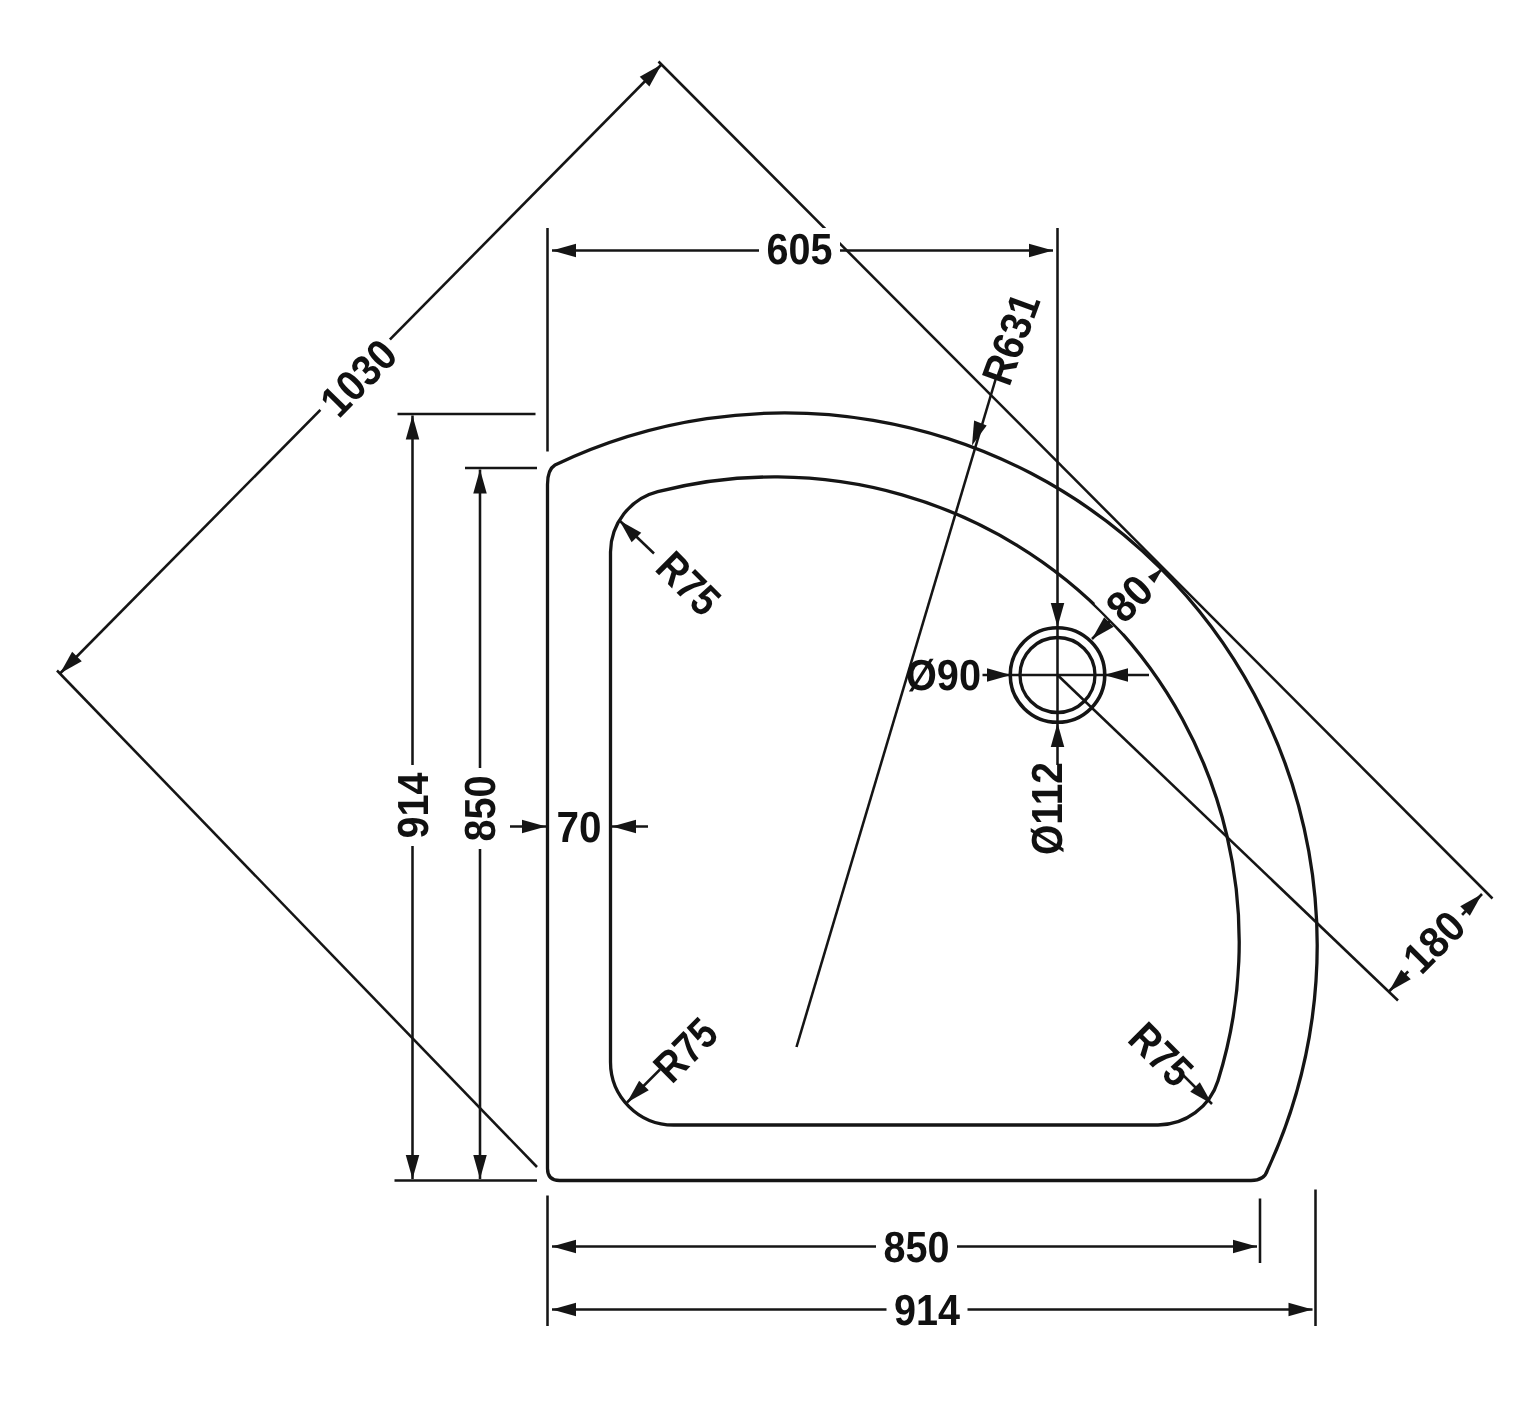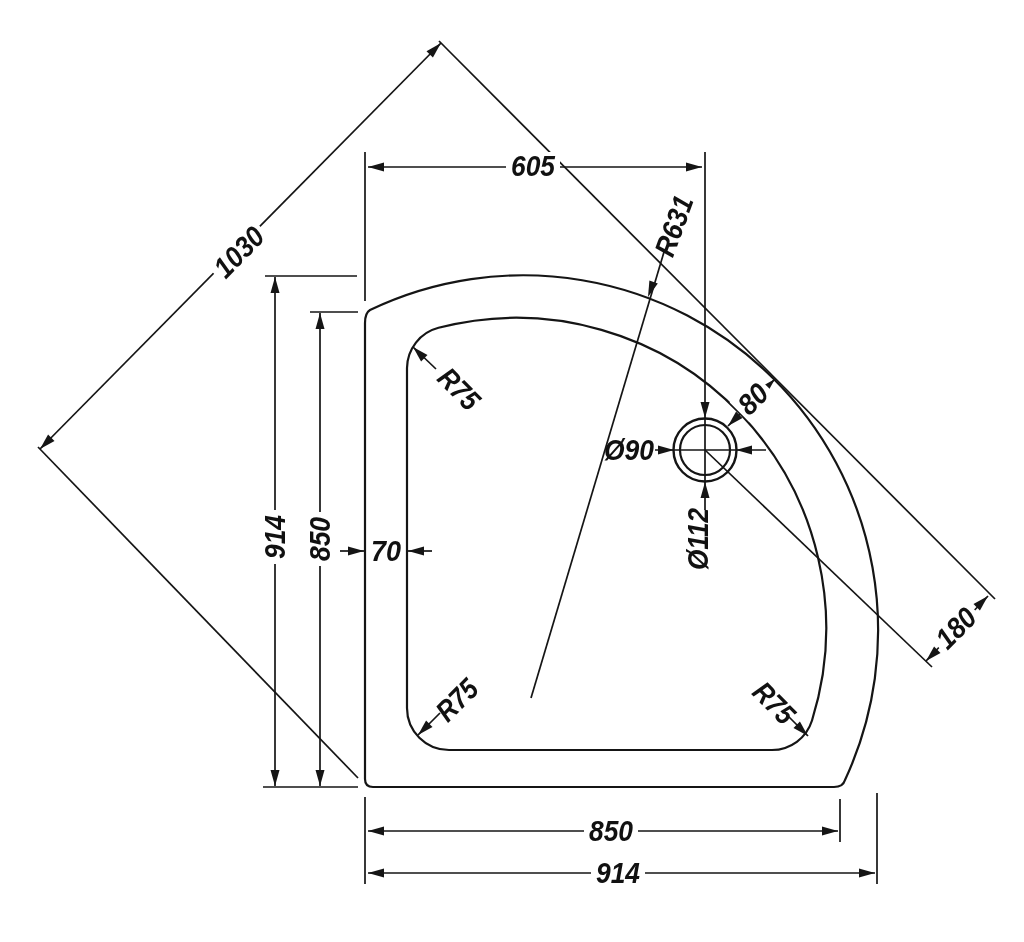--- a/index.html
+++ b/index.html
@@ -1,17 +1,17 @@
 <!DOCTYPE html>
 <html><head>
 <meta charset="utf-8">
 <style>
   html,body{margin:0;padding:0;background:#fff;}
   #canvas{position:relative;width:1024px;height:942px;background:#fff;overflow:hidden;
-          font-family:"Liberation Sans","DejaVu Sans",sans-serif;font-style:italic;}
+          font-family:"Liberation Sans","DejaVu Sans",sans-serif;}
   svg{display:block;}
   .outline{fill:none;stroke:#151515;stroke-width:2.2;}
   .thick{fill:none;stroke:#151515;stroke-width:2.4;}
   .dim{fill:none;stroke:#151515;stroke-width:1.7;}
   .arrow{fill:#151515;stroke:none;}
   .mask{fill:#ffffff;stroke:none;}
   text{fill:#111;font-family:"Liberation Sans","DejaVu Sans",sans-serif;
        font-weight:bold;font-size:29px;}
 </style>
 </head>

